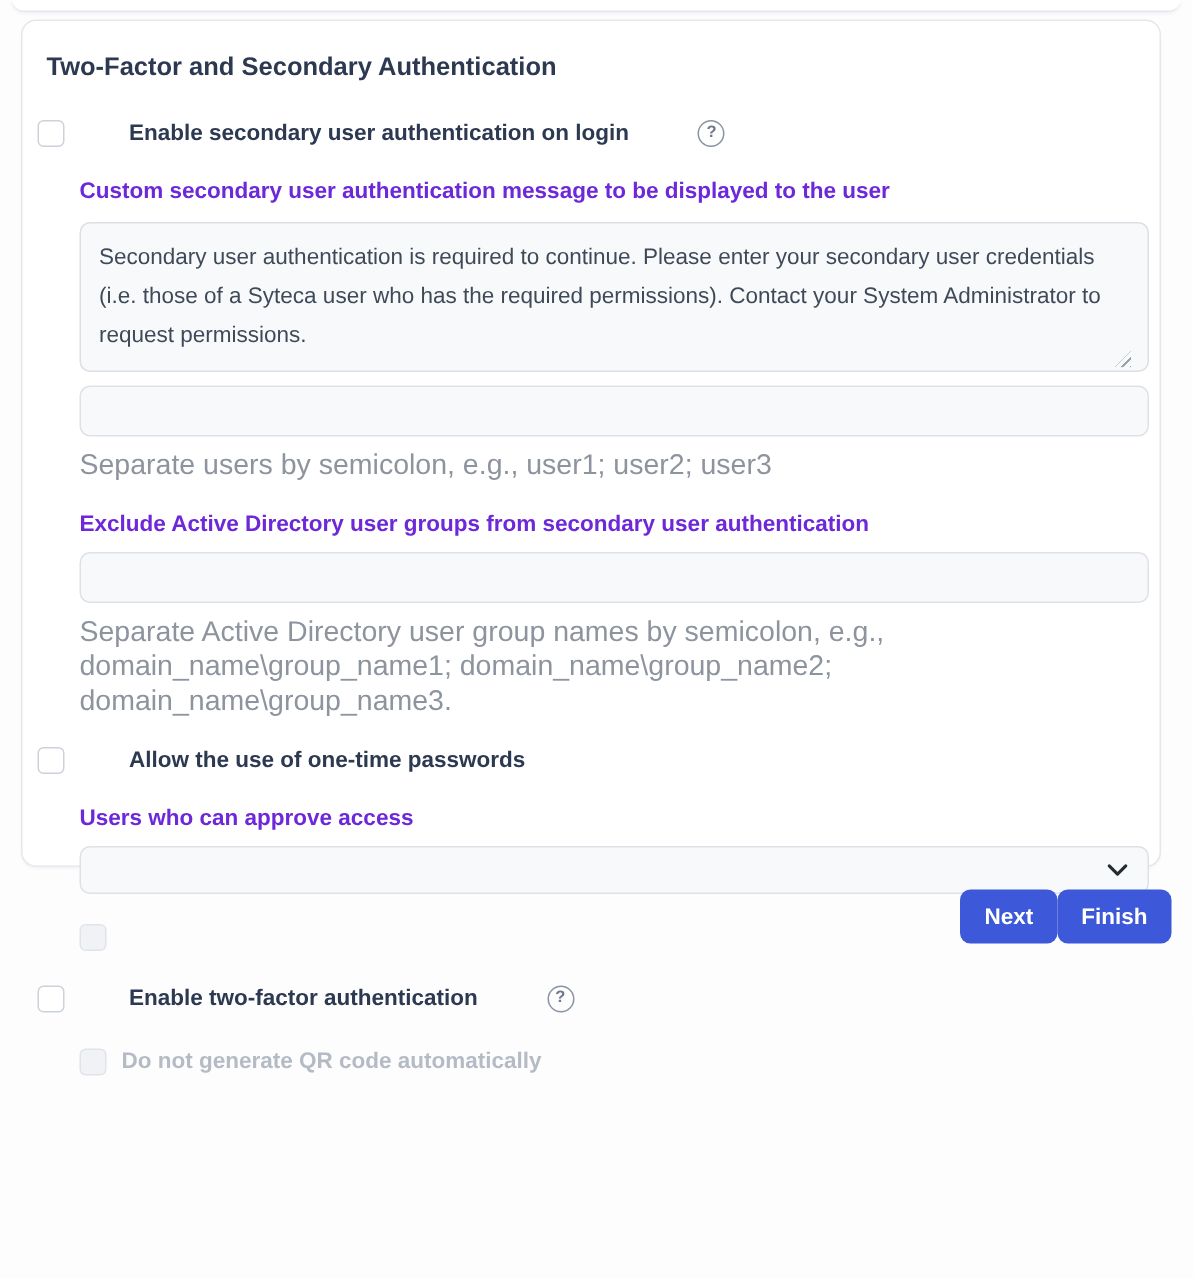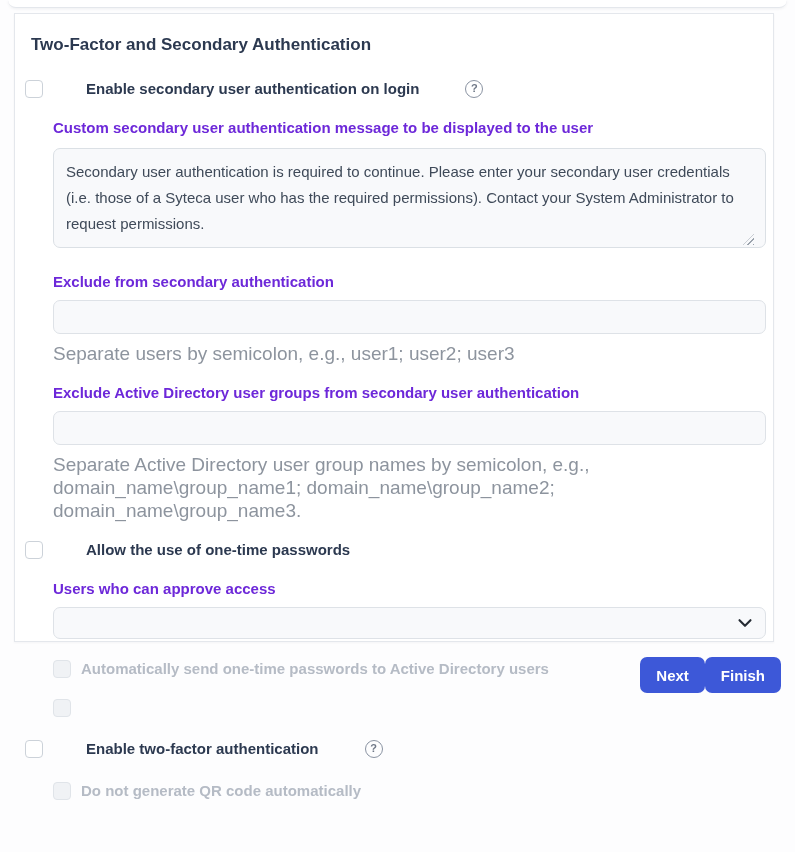--- a/index.html
+++ b/index.html
@@ -12,24 +12,24 @@
   .prev-card-edge {
     margin: 0 8px;
     height: 8px;
     background: #ffffff;
     border-bottom: 1px solid #e4e7ec;
     border-radius: 0 0 8px 8px;
     box-shadow: 0 1px 3px rgba(20,30,50,0.06);
   }
   .card {
     margin: 5px 21px 0 14px;
-    height: 629px;
+    height: 565px;
     background: #ffffff;
     border: 1px solid #e4e7ec;
-    border-radius: 0;
+    border-radius: 10px;
     padding: 14px 16px 18px 16px;
     box-shadow: 0 1px 2px rgba(20,30,50,0.04);
   }
   .card-title {
     font-size: 17px;
     font-weight: 700;
     color: #2c3950;
     margin: 5px 0 0 0;
     line-height: 24px;
   }
@@ -182,21 +182,20 @@
     <span class="help-icon">?</span>
   </div>
 
   <div class="indent mt-20">
     <div class="field-label">Custom secondary user authentication message to be displayed to the user</div>
     <div class="ta-wrap">
       <textarea class="msg" style="">Secondary user authentication is required to continue. Please enter your secondary user credentials (i.e. those of a Syteca user who has the required permissions). Contact your System Administrator to request permissions.</textarea>
       <span class="resize-handle"></span>
     </div>
 
-    <div class="field-label mt-25">Exclude from secondary authentication</div>
     <input class="txt" type="text" value="" style="">
     <div class="hint">Separate users by semicolon, e.g., user1; user2; user3</div>
 
     <div class="field-label mt-19">Exclude Active Directory user groups from secondary user authentication</div>
     <input class="txt" type="text" value="" style="">
     <div class="hint">Separate Active Directory user group names by semicolon, e.g., domain_name\group_name1; domain_name\group_name2; domain_name\group_name3.</div>
   </div>
 
   <div class="cb-row" style="margin-top:18px">
     <span class="cb" role="checkbox" aria-checked="false"></span>
@@ -205,24 +204,20 @@
 
   <div class="indent mt-20">
     <div class="field-label">Users who can approve access</div>
     <div class="select">
       <span></span>
       <svg class="chevron" viewBox="0 0 16 16" fill="none">
         <path d="M2.5 5.2 L8 10.8 L13.5 5.2" stroke="#252b33" stroke-width="2.1" stroke-linecap="round" stroke-linejoin="round"></path>
       </svg>
     </div>
 
-    <div class="nested-row">
-      <span class="cb disabled" role="checkbox" aria-checked="false" aria-disabled="true"></span>
-      <span class="cb-label disabled">Automatically send one-time passwords to Active Directory users</span>
-    </div>
 
     <div class="nested-row">
       <span class="cb disabled" role="checkbox" aria-checked="false" aria-disabled="true"></span>
     </div>
   </div>
 
   <div class="cb-row">
     <span class="cb" role="checkbox" aria-checked="false"></span>
     <span class="cb-label">Enable two-factor authentication</span>
     <span class="help-icon">?</span>

